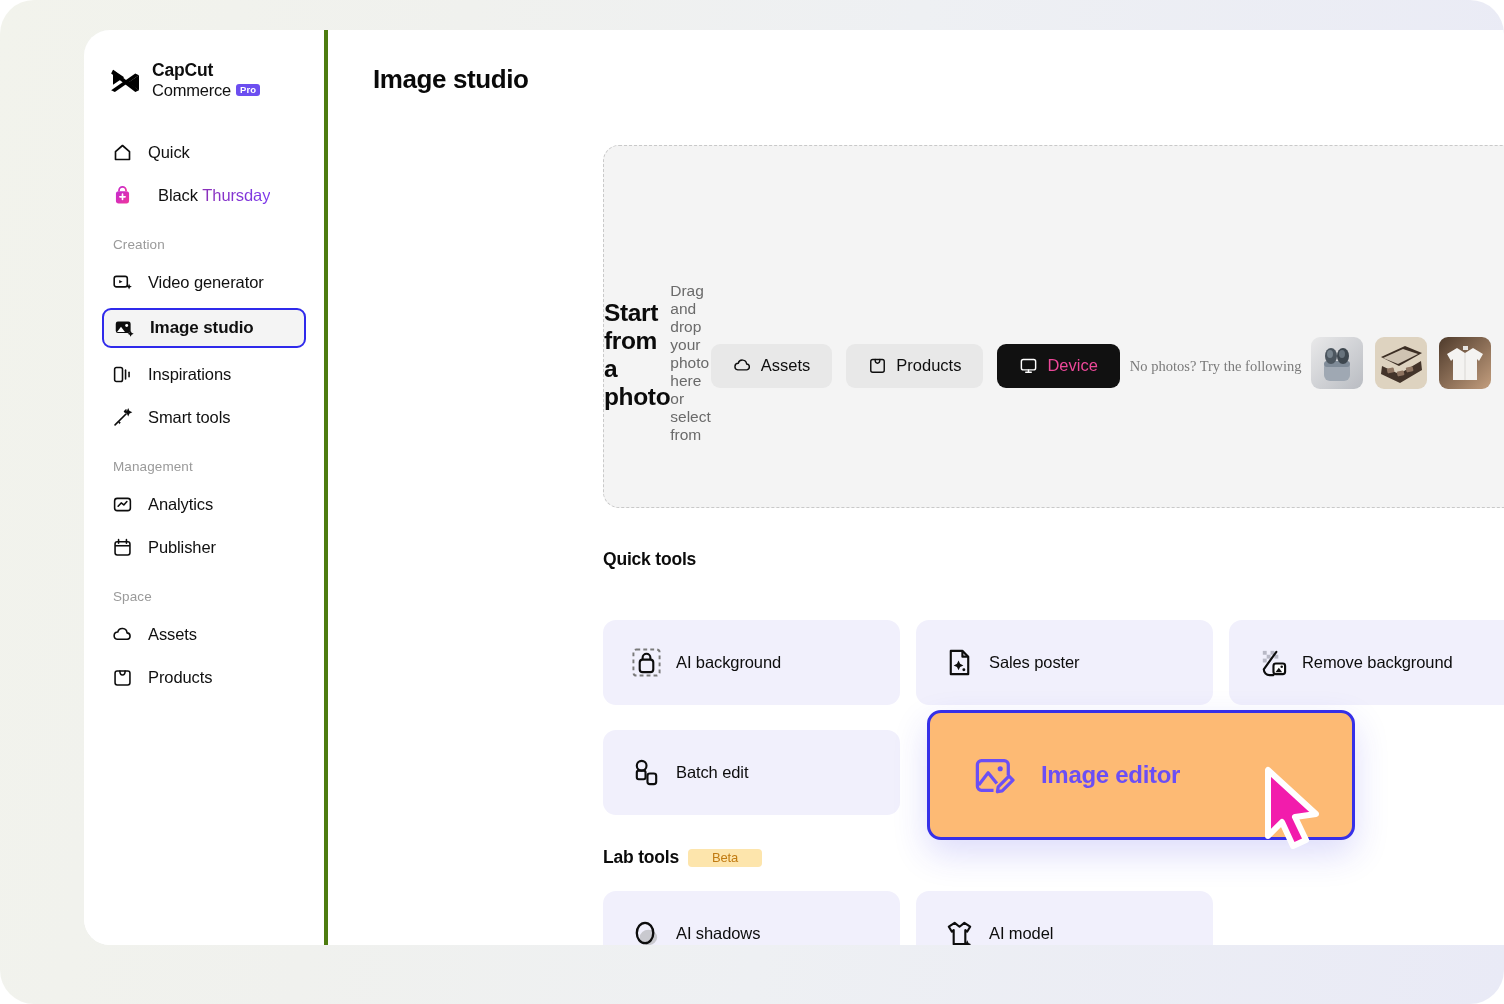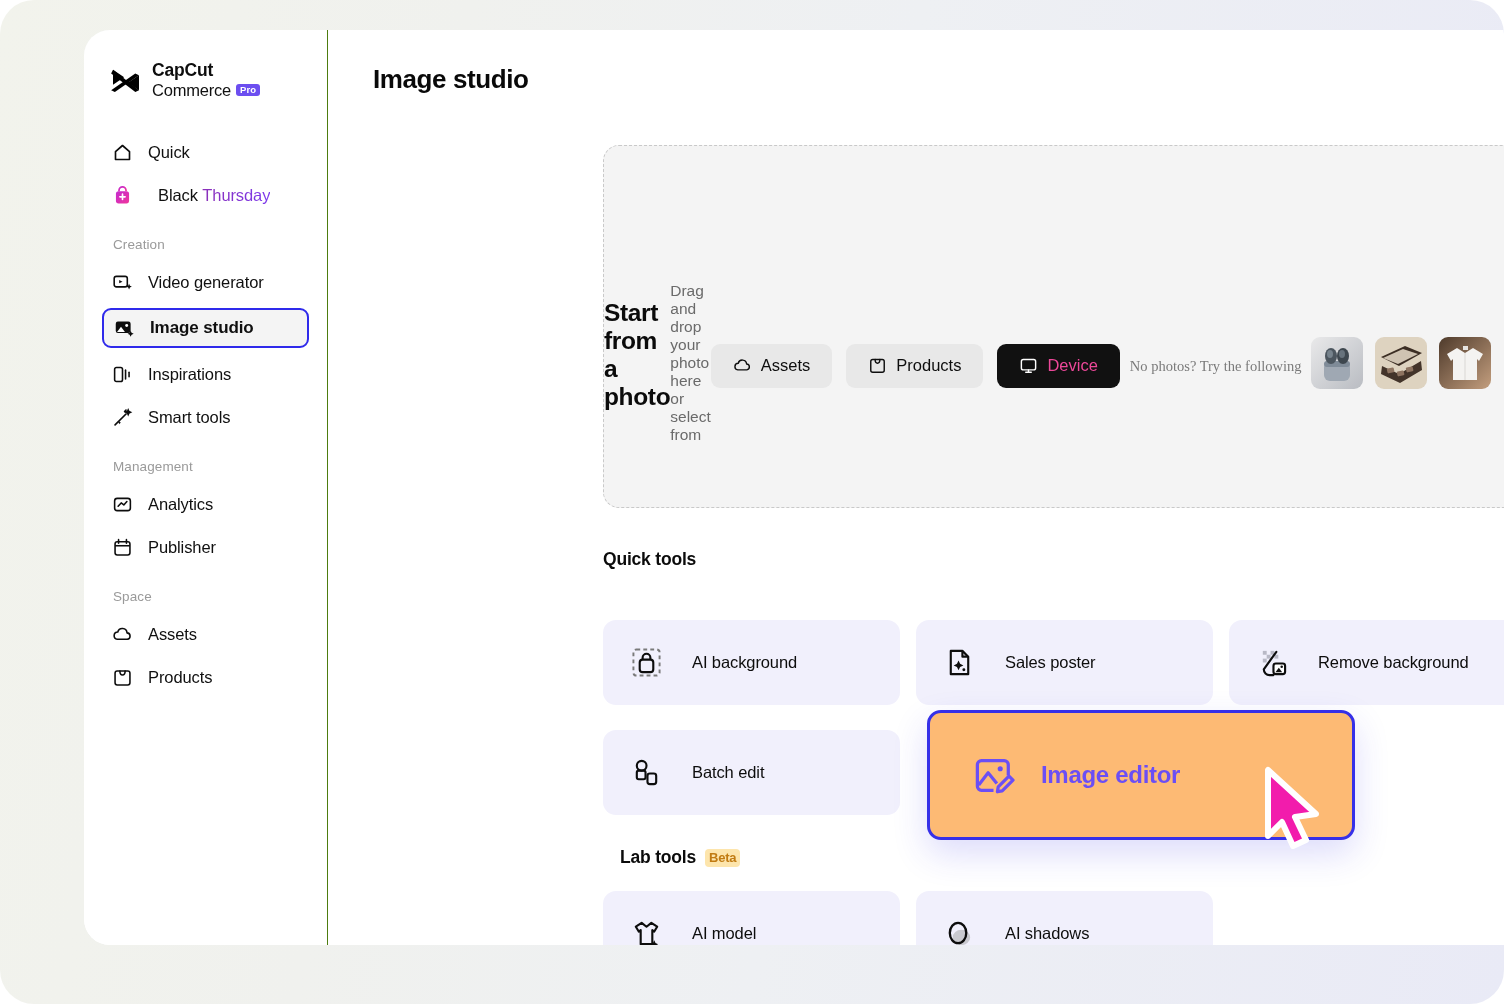--- a/index.html
+++ b/index.html
@@ -36,21 +36,21 @@
     background: linear-gradient(90deg, #eef0ec 0%, #eeeff0 35%, #e9eaf4 72%, #dfe1f6 100%);
     pointer-events: none;
   }
 
   
   #sidebar {
     position: absolute;
     left: 0; top: 0;
     width: 244px; height: 100%;
     background: #ffffff;
-    border-right: 1px solid #4d7c0f;
+    border-right: 4px solid #4d7c0f;
     padding: 0;
   }
 
   .brand {
     display: flex; align-items: center; gap: 9px;
     padding: 31px 0 0 25px;
   }
   .brand-mark { width: 34px; height: 26px; flex: none; }
   .brand-text { line-height: 1.12; }
   .brand-line1 {
@@ -188,32 +188,32 @@
 
   
   .section-head {
     position: absolute;
     font-size: 17.5px; font-weight: 700; color: #0b0b0b;
     letter-spacing: -0.2px;
     display: flex; align-items: center; gap: 9px;
   }
   .beta-badge {
     background: #fde5ac; color: #c17b12;
-    font-size: 13px; font-weight: 700;
-    border-radius: 4px; padding: 2px 4px 3px;
+    font-size: 13px; font-weight: 400;
+    border-radius: 4px; padding: 2px 24px 3px;
     line-height: 1;
   }
 
   .tool-row { position: absolute; display: flex; gap: 16px; }
 
   .tool-card {
     width: 297px; height: 85px;
     background: #f1f0fc;
     border-radius: 13px;
-    display: flex; align-items: center; gap: 30px;
+    display: flex; align-items: center; gap: 14px;
     padding-left: 28px;
     cursor: pointer;
     flex: none;
   }
   .tool-card .ico { width: 31px; height: 31px; flex: none; }
   .tool-card .lbl { font-size: 16.5px; color: #0d0d0d; letter-spacing: -0.1px; }
 
   
   #image-editor-card {
     position: absolute;
@@ -509,40 +509,40 @@
         <div class="tool-card">
           <svg class="ico" viewBox="0 0 32 32" fill="none" stroke="#0d0d0d" stroke-width="2.2">
             <circle cx="11" cy="9" r="5"></circle>
             <rect x="6" y="14" width="9" height="9" rx="2"></rect>
             <rect x="17" y="17" width="9" height="11" rx="2.5"></rect>
           </svg>
           <span class="lbl">Batch edit</span>
         </div>
       </div>
 
-      <div class="section-head" style="left:275px; top:817px;margin-left:17px;">
+      <div class="section-head" style="left:275px; top:817px;">
         <span>Lab tools</span>
         <span class="beta-badge">Beta</span>
       </div>
 
       <div class="tool-row" style="left:275px; top:861px;">
+        <div class="tool-card">
+          <svg class="ico" viewBox="0 0 32 32" fill="none">
+            <ellipse cx="18" cy="20" rx="9" ry="8" fill="#c9c9cf"></ellipse>
+            <ellipse cx="14.5" cy="15.5" rx="8.5" ry="10.5" stroke="#0d0d0d" stroke-width="2.4" fill="none"></ellipse>
+          </svg>
+          <span class="lbl">AI shadows</span>
+        </div>
+
         <div class="tool-card">
           <svg class="ico" viewBox="0 0 32 32" fill="none" stroke="#0d0d0d" stroke-width="2.2" stroke-linejoin="round">
             <path d="M11 5 L16 9 L21 5 L27 9 L24 14 L22 12.5 V27 H10 V12.5 L8 14 L5 9 Z"></path>
             <path d="M24 23 l1.3 2.8 2.8 1.3 -2.8 1.3 -1.3 2.8 -1.3-2.8 -2.8-1.3 2.8-1.3 Z" fill="#0d0d0d" stroke="none"></path>
           </svg>
           <span class="lbl">AI model</span>
-        </div>
-
-        <div class="tool-card">
-          <svg class="ico" viewBox="0 0 32 32" fill="none">
-            <ellipse cx="18" cy="20" rx="9" ry="8" fill="#c9c9cf"></ellipse>
-            <ellipse cx="14.5" cy="15.5" rx="8.5" ry="10.5" stroke="#0d0d0d" stroke-width="2.4" fill="none"></ellipse>
-          </svg>
-          <span class="lbl">AI shadows</span>
         </div>
       </div>
 
     </main>
 
     <div id="image-editor-card">
       <svg class="ico" viewBox="0 0 32 32" fill="none" stroke="#6b4ef5" stroke-width="2.4" stroke-linejoin="round">
         <path d="M27 16 V8 a3 3 0 0 0 -3 -3 H7 a3 3 0 0 0 -3 3 v16 a3 3 0 0 0 3 3 h9"></path>
         <circle cx="21" cy="11" r="1.9" fill="#6b4ef5" stroke="none"></circle>
         <path d="M5 23 L12 14 L18.5 22"></path>

